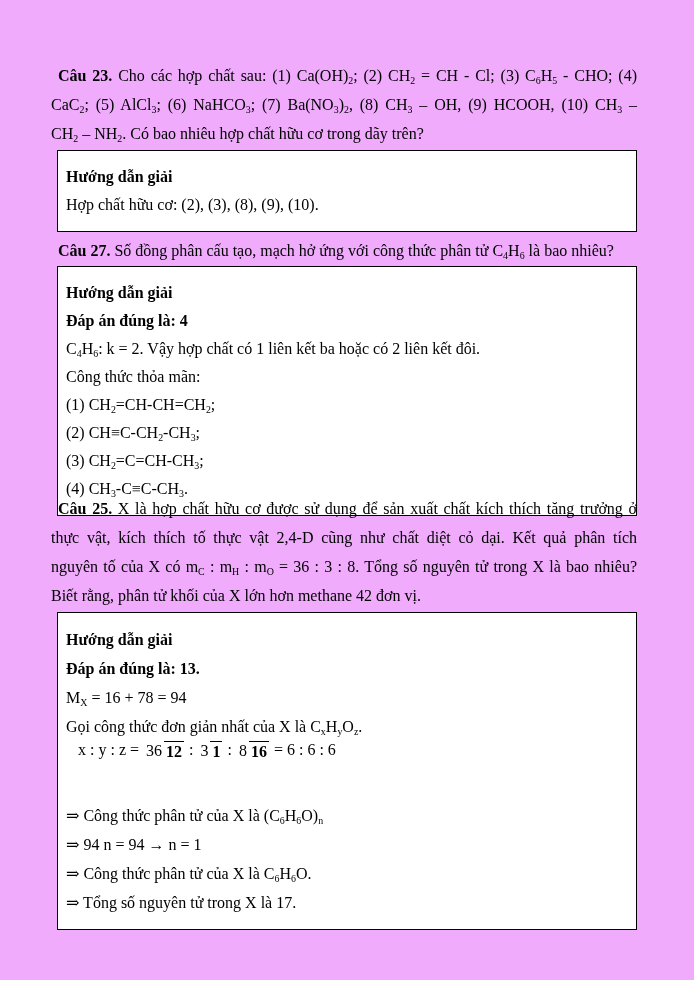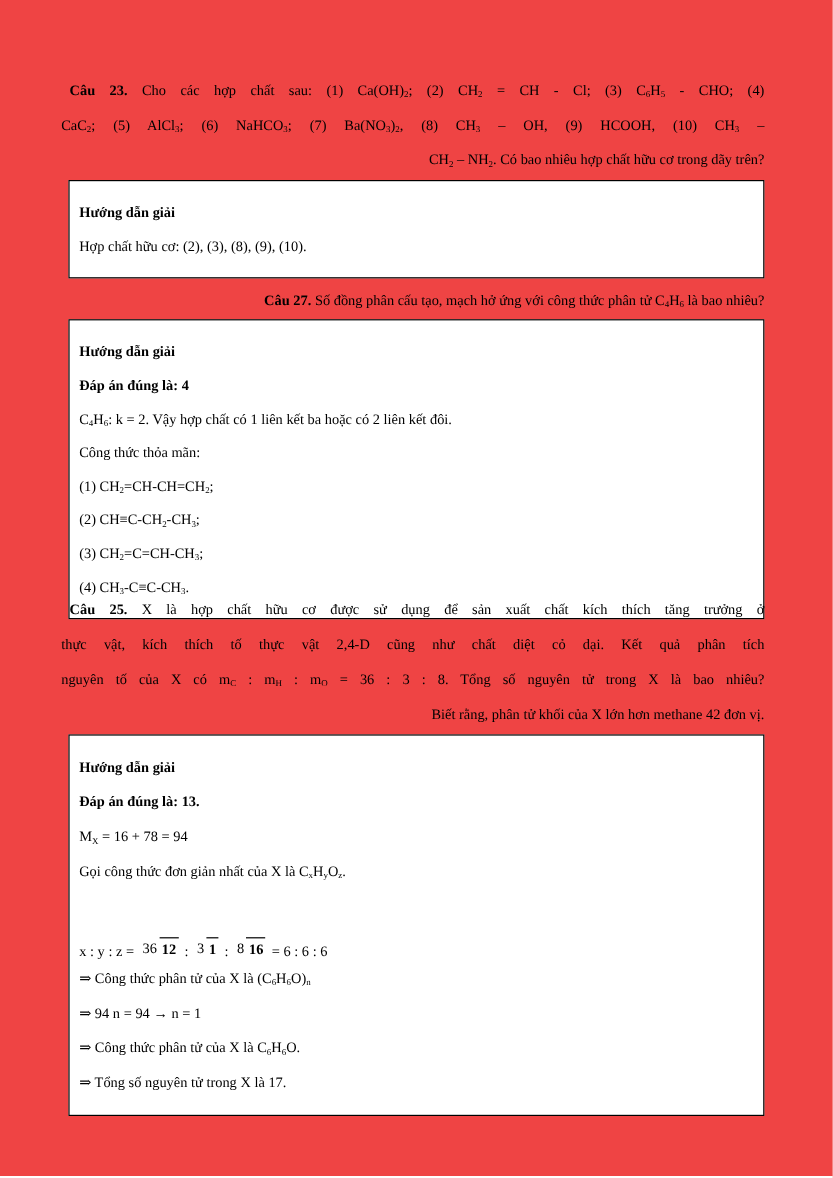--- a/index.html
+++ b/index.html
@@ -2,33 +2,33 @@
 <html lang="vi"><head>
 <meta charset="utf-8">
 <style>
   html, body {
     margin: 0; padding: 0;
     background: #ffffff;
   }
   .page {
     position: relative;
     width: 694px; height: 980px;
-    background: #ef4444;
+    background: #f0abfc;
     color: #000000;
     font-family: "Liberation Serif", "DejaVu Serif", serif;
-    font-size: 12px;
+    font-size: 16px;
     overflow: hidden;
   }
   .para {
     position: absolute;
     left: 51px; width: 586px;
   }
   .para .line { line-height: 29px; }
   .jline { text-align: justify; text-align-last: justify; }
-  .lline { text-align: right; }
+  .lline { text-align: left; }
   .ind { text-indent: 7px; }
   .qlabel { font-weight: bold; }
   .sol-box {
     position: absolute;
     left: 57px; width: 562px;
     border: 1px solid #000000;
     padding: 12px 8px;
     background: #ffffff;
   }
   .sol-box .row { line-height: 28px; }
@@ -37,22 +37,23 @@
   sub {
     font-size: 0.62em;
     line-height: 0;
     vertical-align: baseline;
     position: relative;
     top: 0.28em;
   }
   .eqrow {
     height: 60px;
     display: flex;
-    align-items: flex-end;
+    align-items: flex-start;
     gap: 5px;
+    margin-left: 12px;
   }
   .frac {
     display: inline-flex;
     flex-direction: row;
     text-align: center;
     line-height: 19px;
   }
   .frac .den { border-top: 1px solid #000000; font-weight: bold; }
   .frac span { padding: 0 2px; }
 </style>

